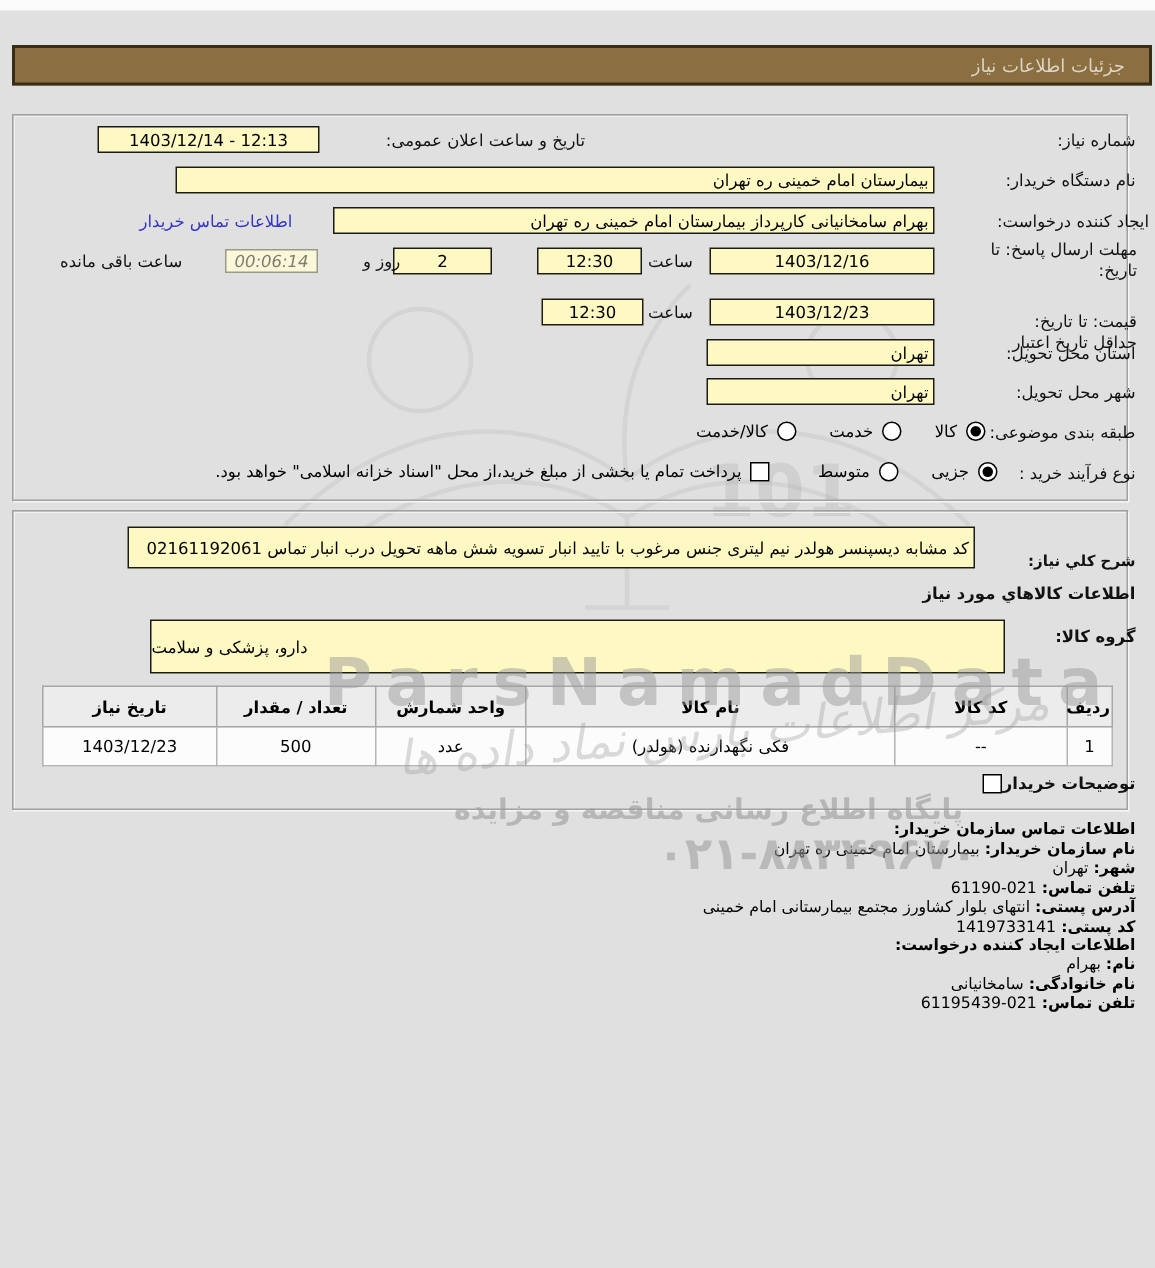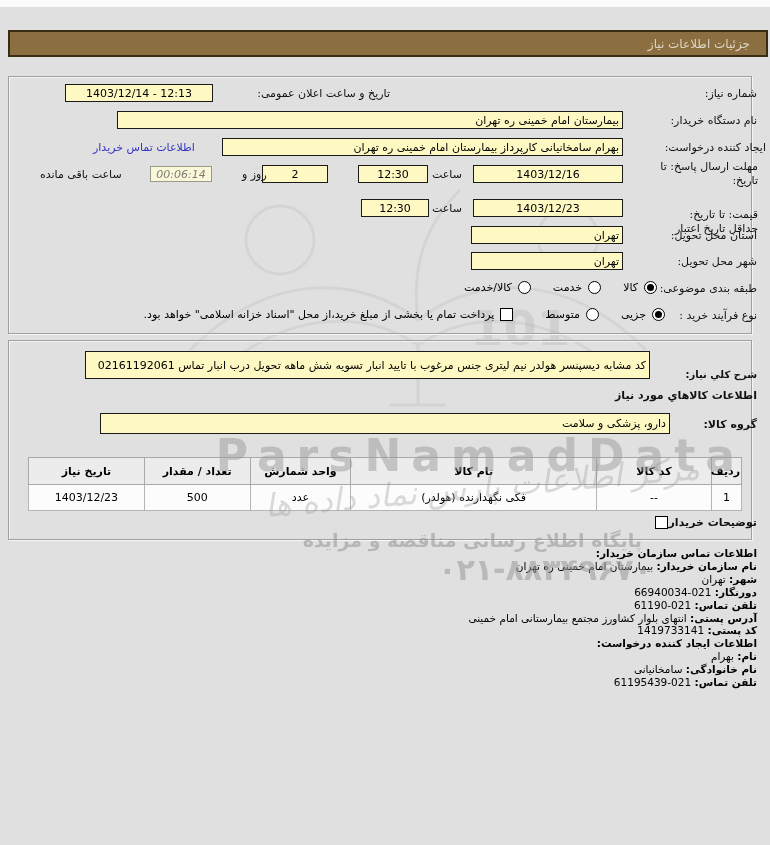--- a/index.html
+++ b/index.html
@@ -139,21 +139,21 @@
   <div class="gbox" style="left:8px;top:340px;width:742px;height:198px;"></div>
 
   <div class="lbl b deschead" style="right:13px;top:357px;">شرح کلي نياز:</div>
   <div class="field rt" style="left:85px;top:351px;width:565px;height:28px;">
     <span>کد مشابه دیسپنسر هولدر نیم لیتری جنس مرغوب با تایید انبار تسویه شش ماهه تحویل درب انبار تماس 02161192061</span>
   </div>
 
   <div class="lbl b" style="right:13px;top:389px;">اطلاعات کالاهاي مورد نياز</div>
 
   <div class="lbl b" style="right:13px;top:418px;">گروه کالا:</div>
-  <div class="field rt" style="left:100px;top:413px;width:570px;height:21px;">
+  <div class="field rt" style="left:100px;top:413px;width:570px;height:36px;justify-content:flex-end;">
     <span>دارو، پزشکی و سلامت</span>
   </div>
 
   <table class="items">
     <colgroup>
       <col style="width:30px">
         <col style="width:114px">
         <col style="width:244px">
       <col style="width:100px">
         <col style="width:105px">
@@ -181,21 +181,20 @@
     </tbody>
   </table>
 
   <div class="lbl b" style="right:13px;top:516px;">توضیحات خریدار:</div>
   <span class="chk" style="position:absolute;right:102px;top:516px;"></span>
 
   <div class="contact">
     <div><span class="b">اطلاعات تماس سازمان خریدار:</span></div>
     <div><span class="b">نام سازمان خریدار:</span> <span>بیمارستان امام خمینی ره تهران</span></div>
     <div><span class="b">شهر:</span> <span>تهران</span></div>
-    <div><span class="b">دورنگار:</span> <span class="ltr">66940034-021</span></div>
     <div><span class="b">تلفن تماس:</span> <span class="ltr">61190-021</span></div>
     <div><span class="b">آدرس پستی:</span> <span>انتهای بلوار کشاورز مجتمع بیمارستانی امام خمینی</span></div>
     <div><span class="b">کد پستی:</span> <span class="ltr">1419733141</span></div>
     <div><span class="b">اطلاعات ایجاد کننده درخواست:</span></div>
     <div><span class="b">نام:</span> <span>بهرام</span></div>
     <div><span class="b">نام خانوادگی:</span> <span>سامخانیانی</span></div>
     <div><span class="b">تلفن تماس:</span> <span class="ltr">61195439-021</span></div>
   </div>
 </div>
 

